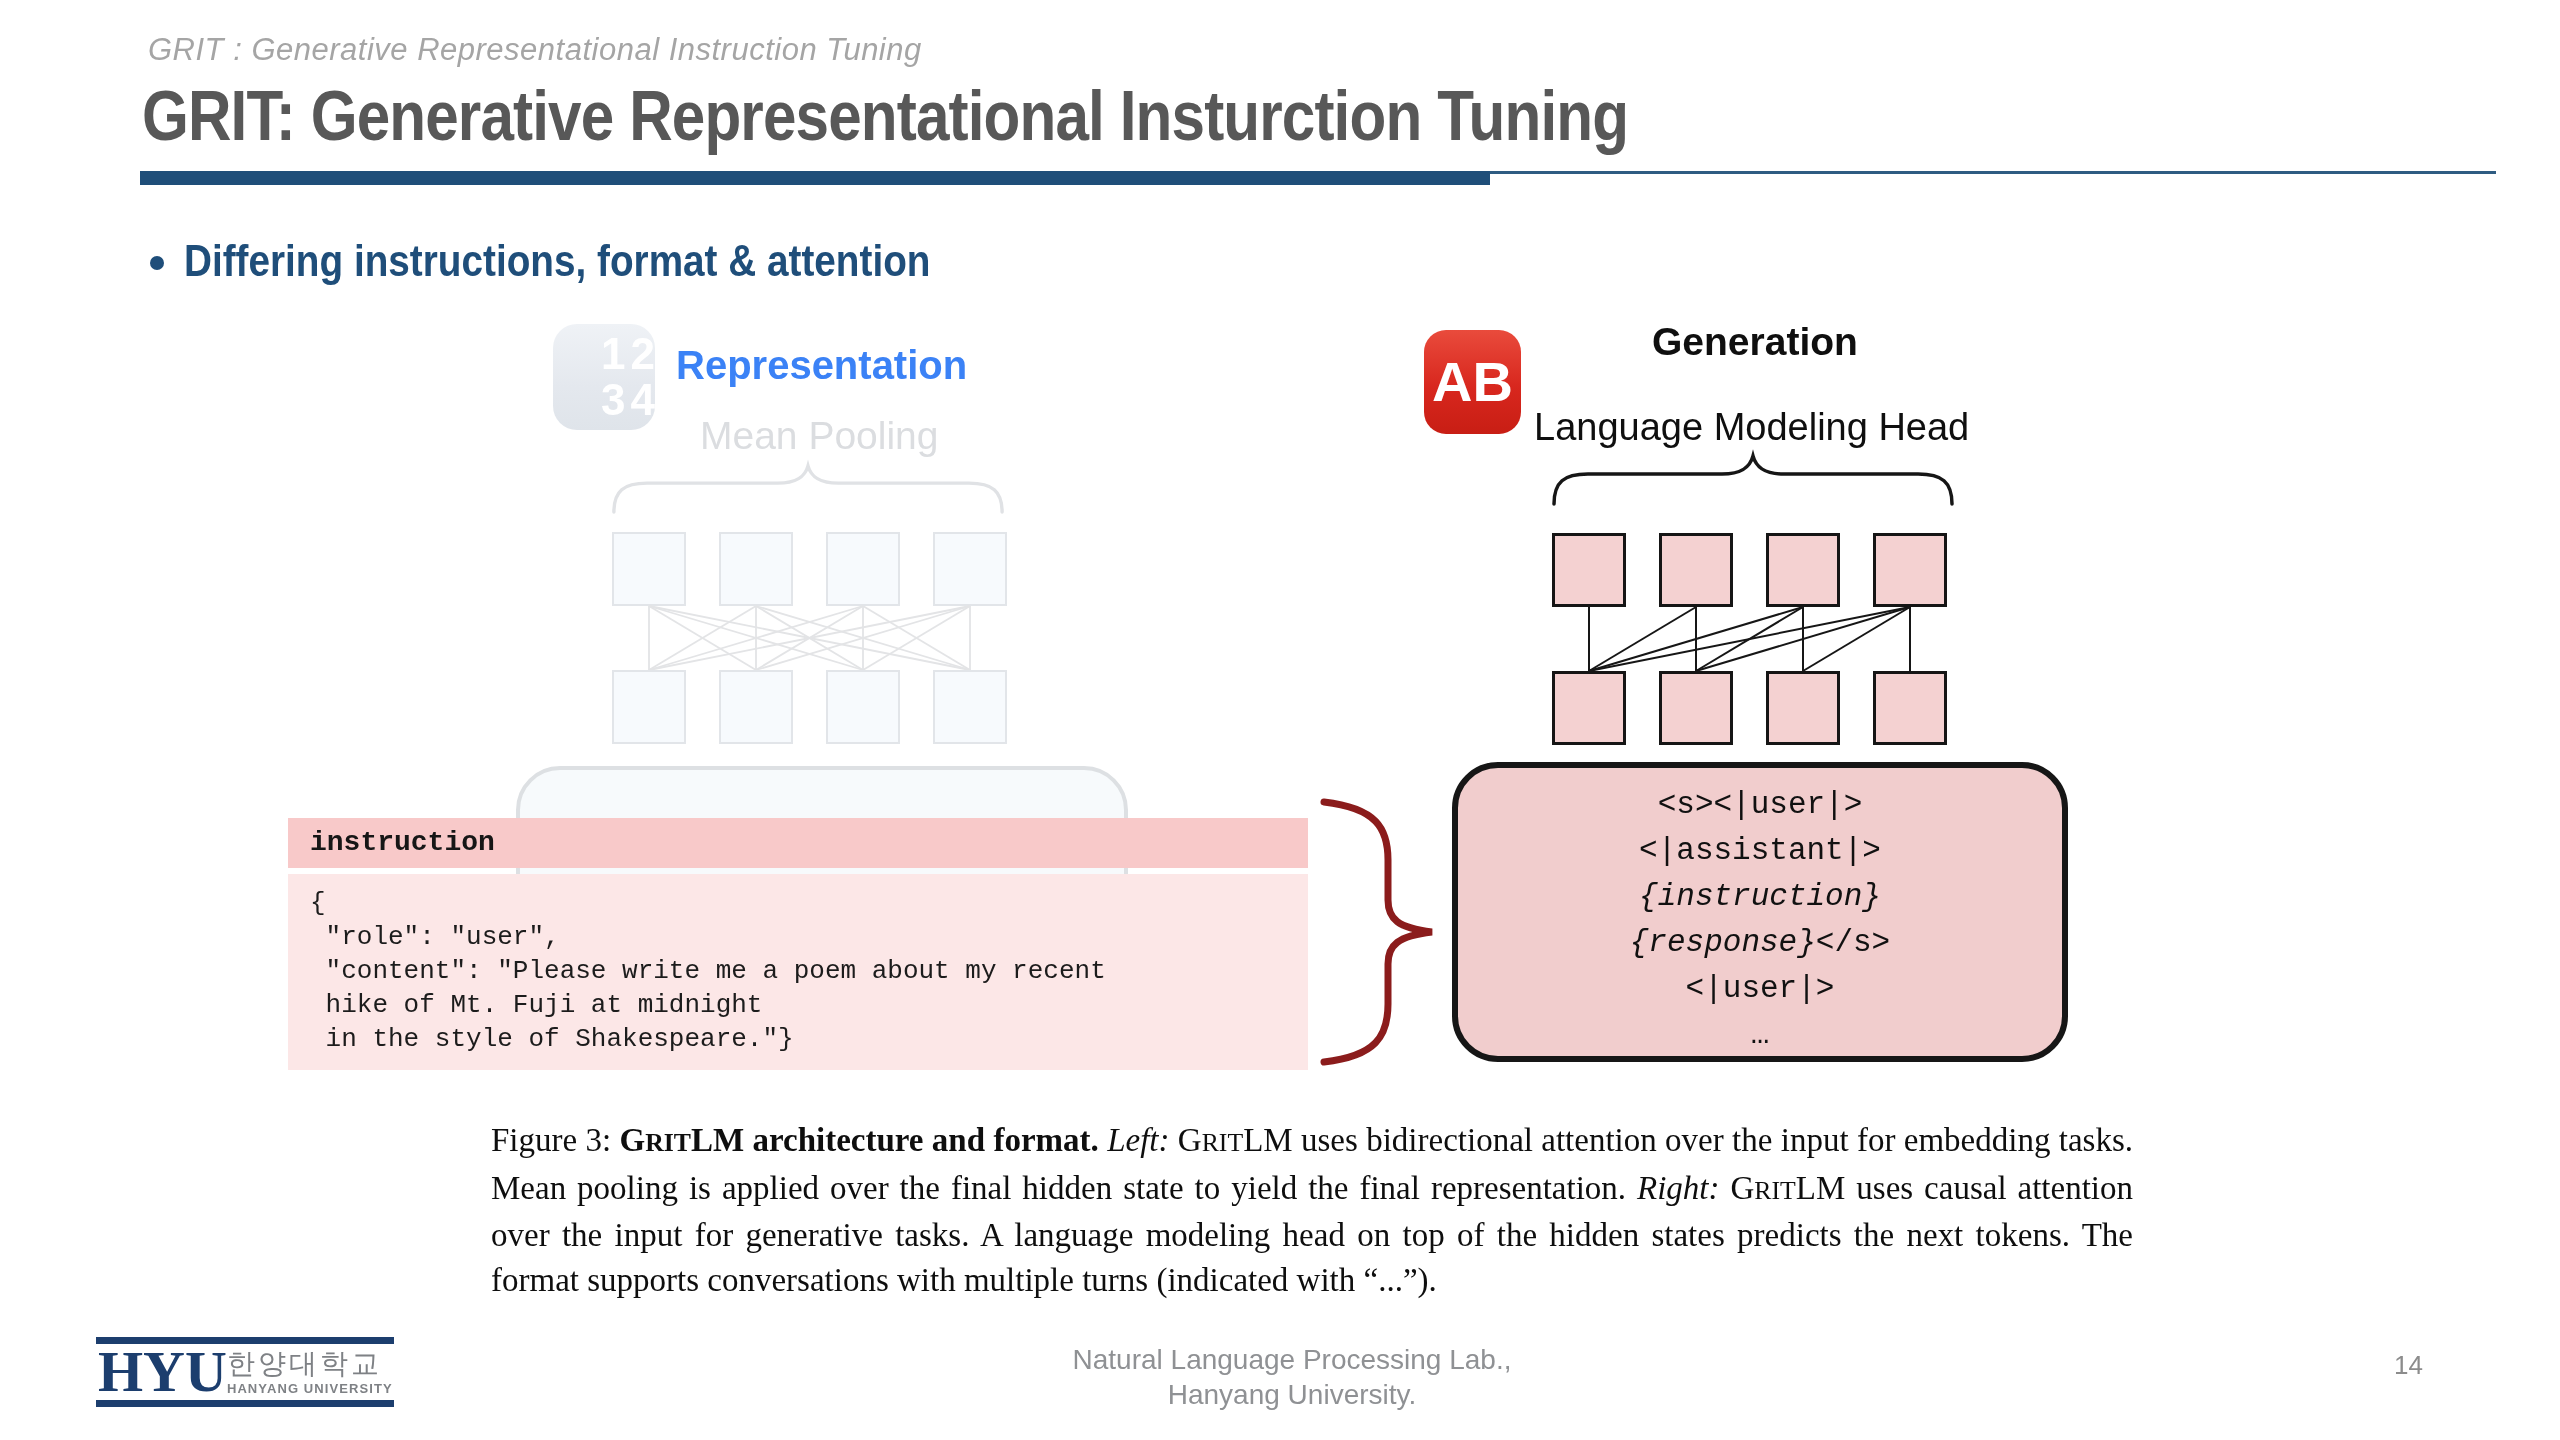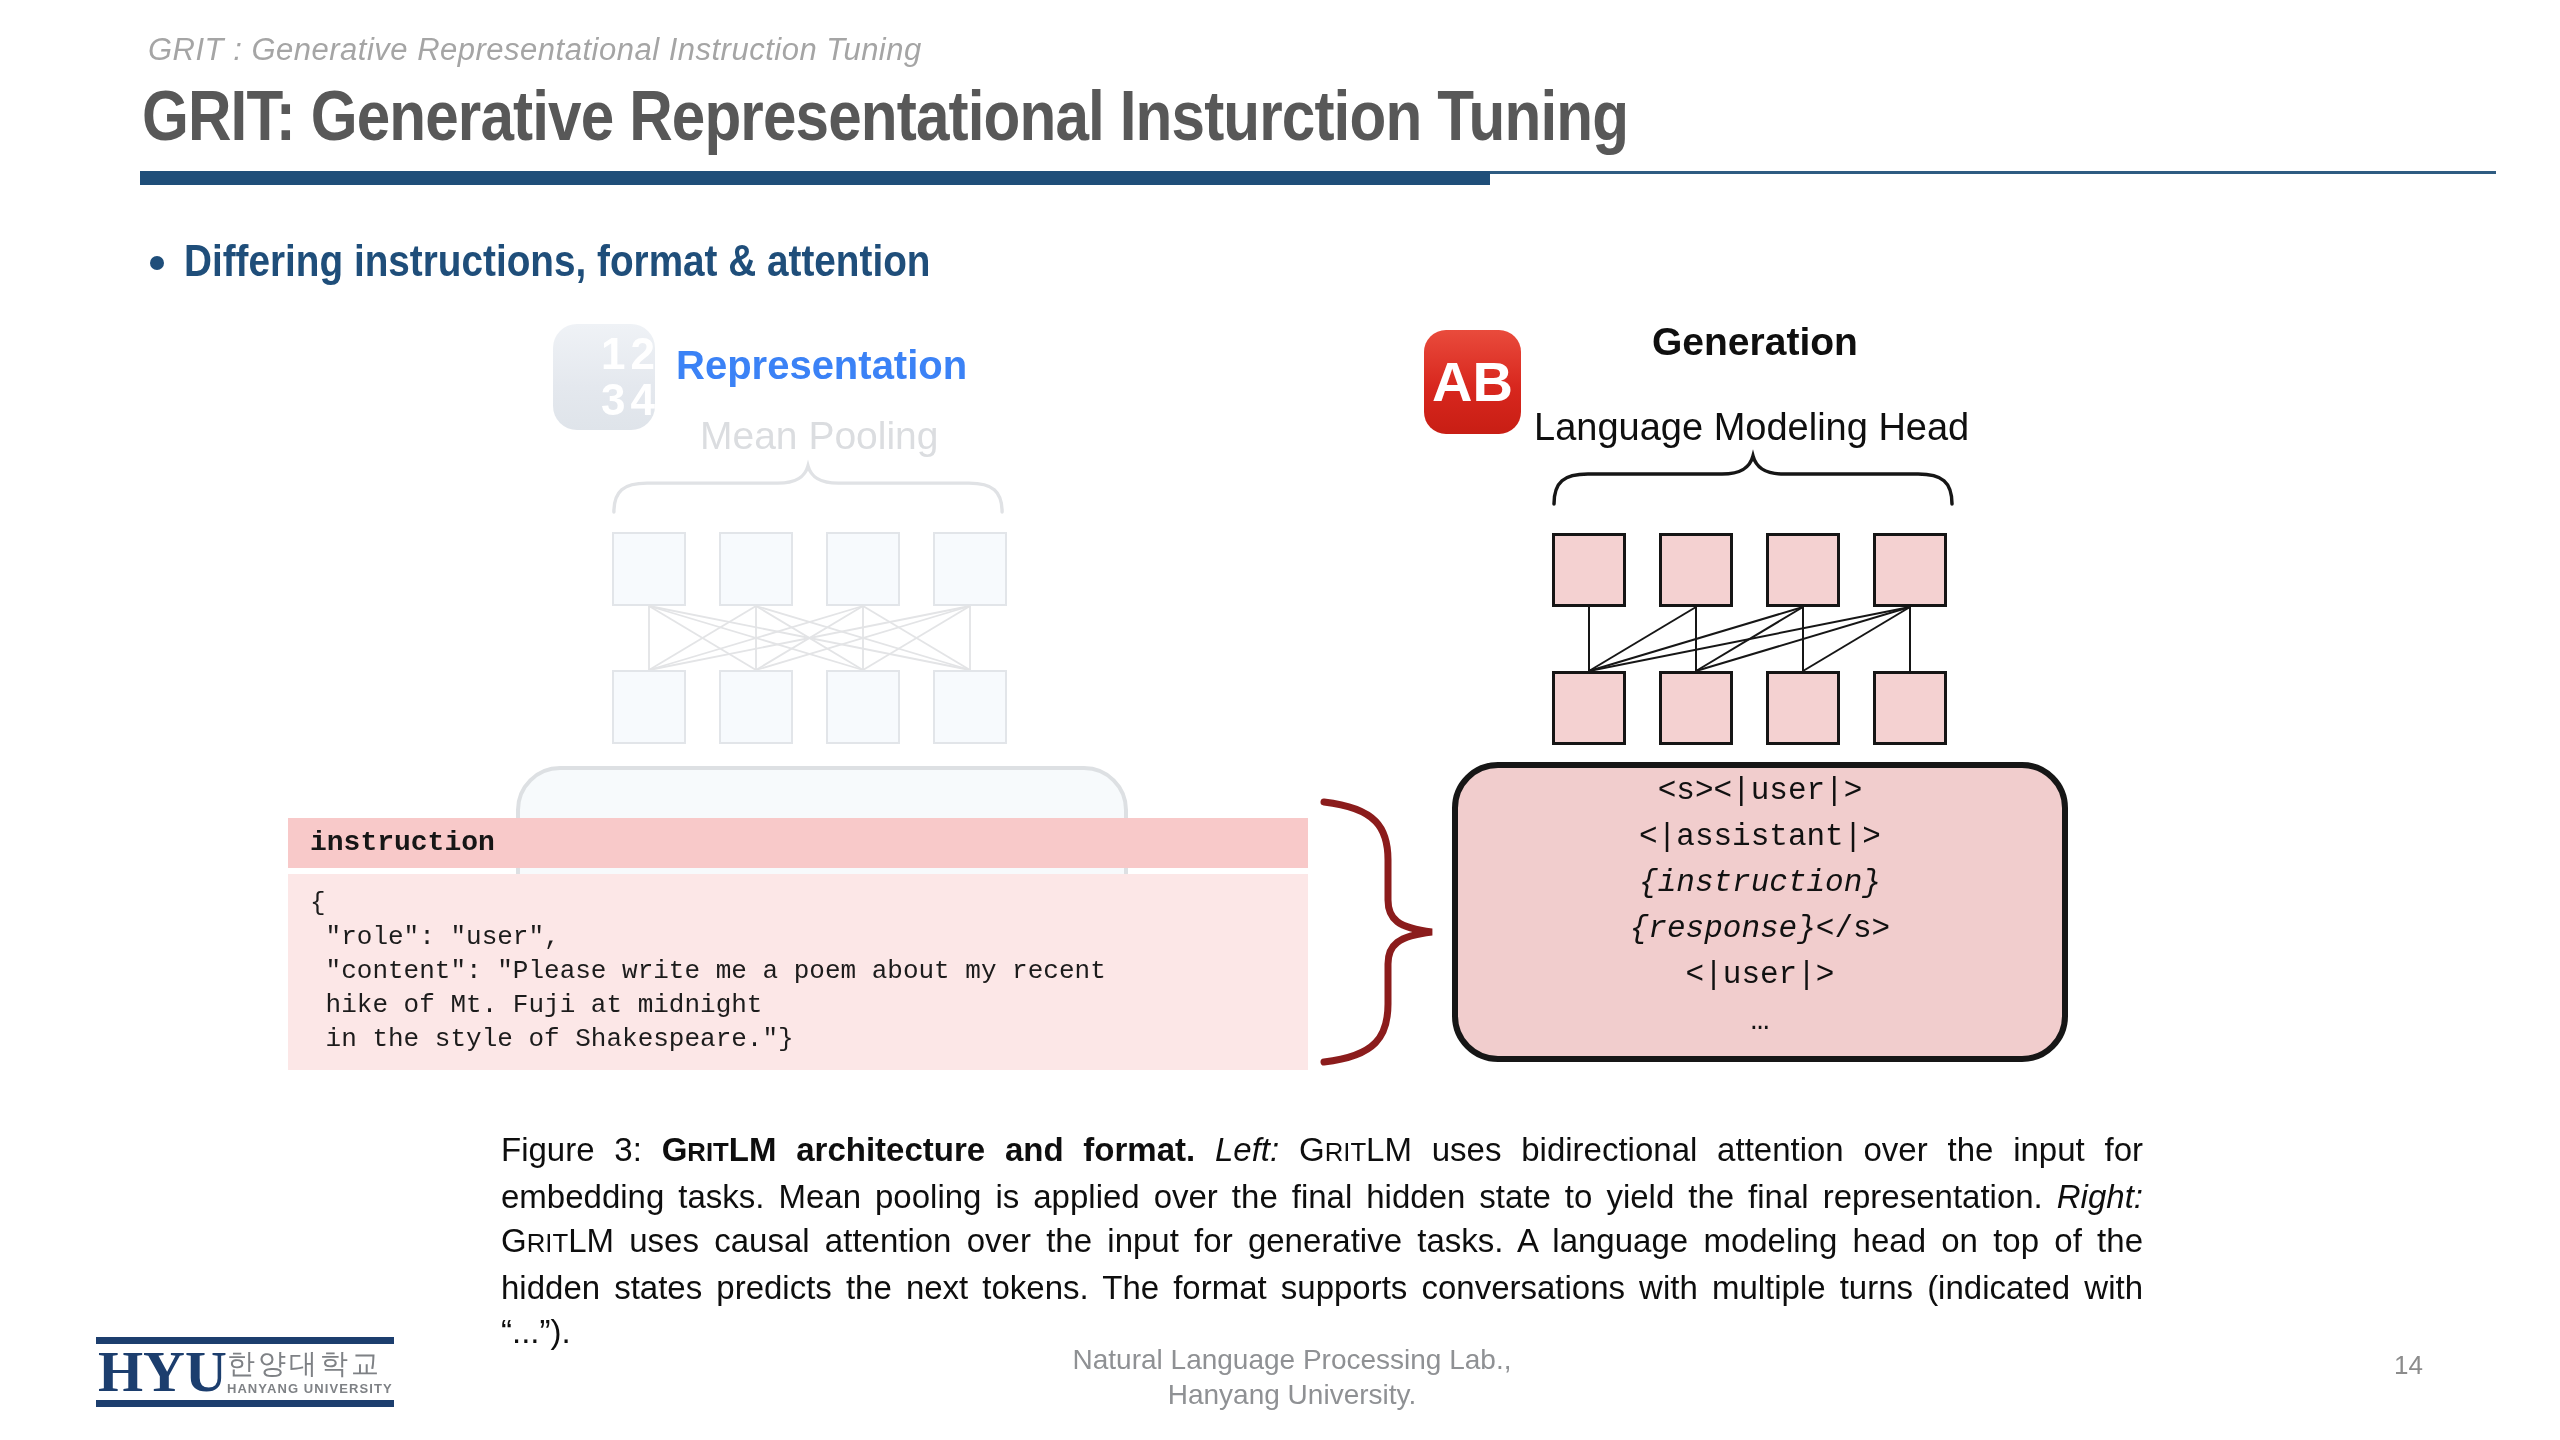--- a/index.html
+++ b/index.html
@@ -47,28 +47,28 @@
 
   
   .ab-icon{position:absolute;left:1424px;top:330px;width:97px;height:104px;border-radius:22px;
            background:linear-gradient(180deg,#e94b3c 0%,#d8271e 55%,#c81e14 100%);
            color:#ffffff;font-weight:bold;font-size:56px;text-align:center;line-height:104px;}
   .gen-label{position:absolute;left:1652px;top:320px;font-size:39px;font-weight:bold;color:#0f0f0f;white-space:nowrap;}
   .gen-sublabel{position:absolute;left:1534px;top:406px;font-size:38px;color:#0f0f0f;white-space:nowrap;}
   .token-box{position:absolute;left:1452px;top:762px;width:616px;height:300px;border-radius:46px;
              background:#f1cdcd;border:6px solid #161616;box-sizing:border-box;z-index:4;
              font-family:"Liberation Mono",monospace;font-size:31px;line-height:46px;
-             color:#111111;text-align:center;}
+             color:#111111;text-align:center;padding-top:14px;}
   .i{font-style:italic;}
   .b{font-weight:bold;}
   .sc{font-size:0.78em;}
 
   
-  .caption{position:absolute;left:487px;top:1114px;width:1642px;margin:14px;
-           font-family:Liberation Sans, sans-serif;font-size:33px;line-height:44.5px;
+  .caption{position:absolute;left:487px;top:1114px;width:1642px;margin:4px;
+           font-family:Liberation Serif, serif;font-size:33px;line-height:44.5px;
            color:#0e0e0e;text-align:justify;}
 
   
   .logo{position:absolute;left:96px;top:1337px;width:298px;}
   .logo-bar{height:7px;background:#1c3e6e;}
   .logo-mid{height:56px;display:flex;align-items:center;padding:1px 2px;box-sizing:border-box;}
   .logo-hyu{font-family:"Liberation Serif",serif;font-weight:bold;font-size:58px;line-height:50px;
             color:#1c3e6e;letter-spacing:0px;}
   .logo-right{margin-left:auto;display:flex;flex-direction:column;align-items:flex-start;}
   .logo-kr{font-size:28px;color:#7e8185;letter-spacing:3px;line-height:30px;}

